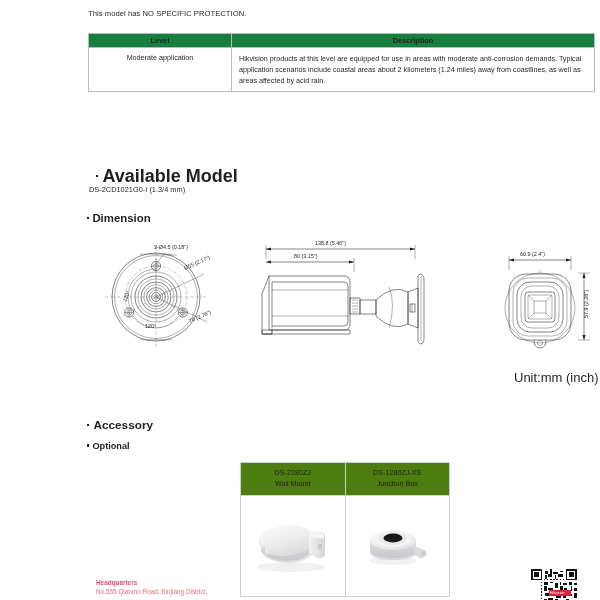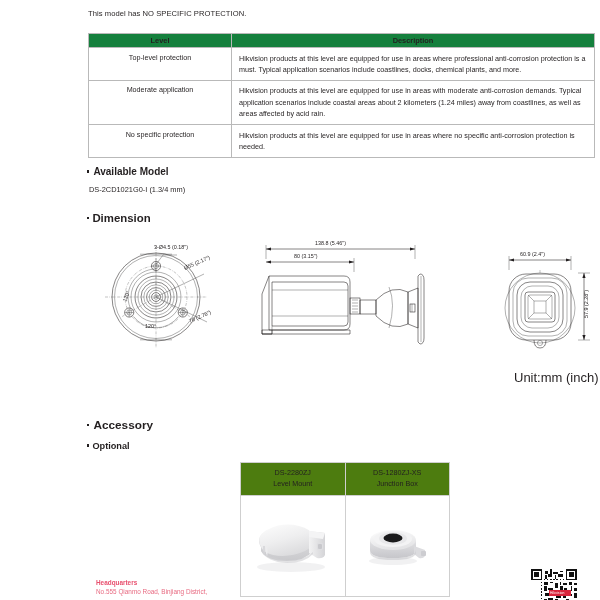--- a/index.html
+++ b/index.html
@@ -81,21 +81,21 @@
   }
   .sec-head .sq {
     display: inline-block;
     width: 2.4px;
     height: 2.4px;
     background: #231f20;
     vertical-align: middle;
     margin-right: 3px;
     margin-bottom: 2px;
   }
-  .h-model   { left: 43px; top: 166px; font-size: 10px; }
+  .h-model   { left: 52px; top: 166px; font-size: 18px; }
   .h-model .sq { margin-right: 4px; }
   .h-dim     { left: 43px; top: 212px; font-size: 11.4px; }
   .h-acc     { left: 43px; top: 418px; font-size: 11.8px; }
   .h-acc .sq { margin-right: 4px; }
   .h-opt     { left: 43px; top: 441px; font-size: 9.2px; }
 
   .model-no {
     position: absolute;
     left: 45px;
     top: 185px;
@@ -216,30 +216,22 @@
 
   <table class="prot-table">
     <thead>
       <tr>
         <th class="col-level">Level</th>
         <th>Description</th>
       </tr>
     </thead>
     <tbody>
       <tr>
-        <td class="level">Top-level protection</td>
-        <td class="desc">Hikvision products at this level are equipped for use in areas where professional anti-corrosion protection is a must. Typical application scenarios include coastlines, docks, chemical plants, and more.</td>
-      </tr>
-      <tr>
         <td class="level">Moderate application</td>
         <td class="desc">Hikvision products at this level are equipped for use in areas with moderate anti-corrosion demands. Typical application scenarios include coastal areas about 2 kilometers (1.24 miles) away from coastlines, as well as areas affected by acid rain.</td>
-      </tr>
-      <tr>
-        <td class="level">No specific protection</td>
-        <td class="desc">Hikvision products at this level are equipped for use in areas where no specific anti-corrosion protection is needed.</td>
       </tr>
     </tbody>
   </table>
 
   <div class="sec-head h-model">
     <span class="sq"></span><span>Available Model</span>
   </div>
   <div class="model-no">DS-2CD1021G0-I (1.3/4 mm)</div>
 
   <div class="sec-head h-dim">
@@ -401,21 +393,21 @@
   </div>
   <div class="sec-head h-opt">
     <span class="sq"></span><span>Optional</span>
   </div>
 
   <table class="acc-table">
     <thead>
       <tr>
         <th>
           <span class="acc-name-1">DS-2280ZJ</span>
-          <span class="acc-name-2">Level Mount</span>
+          <span class="acc-name-2">Wall Mount</span>
         </th>
         <th>
           <span class="acc-name-1">DS-1280ZJ-XS</span>
           <span class="acc-name-2">Junction Box</span>
         </th>
       </tr>
     </thead>
     <tbody>
       <tr>
         <td>

